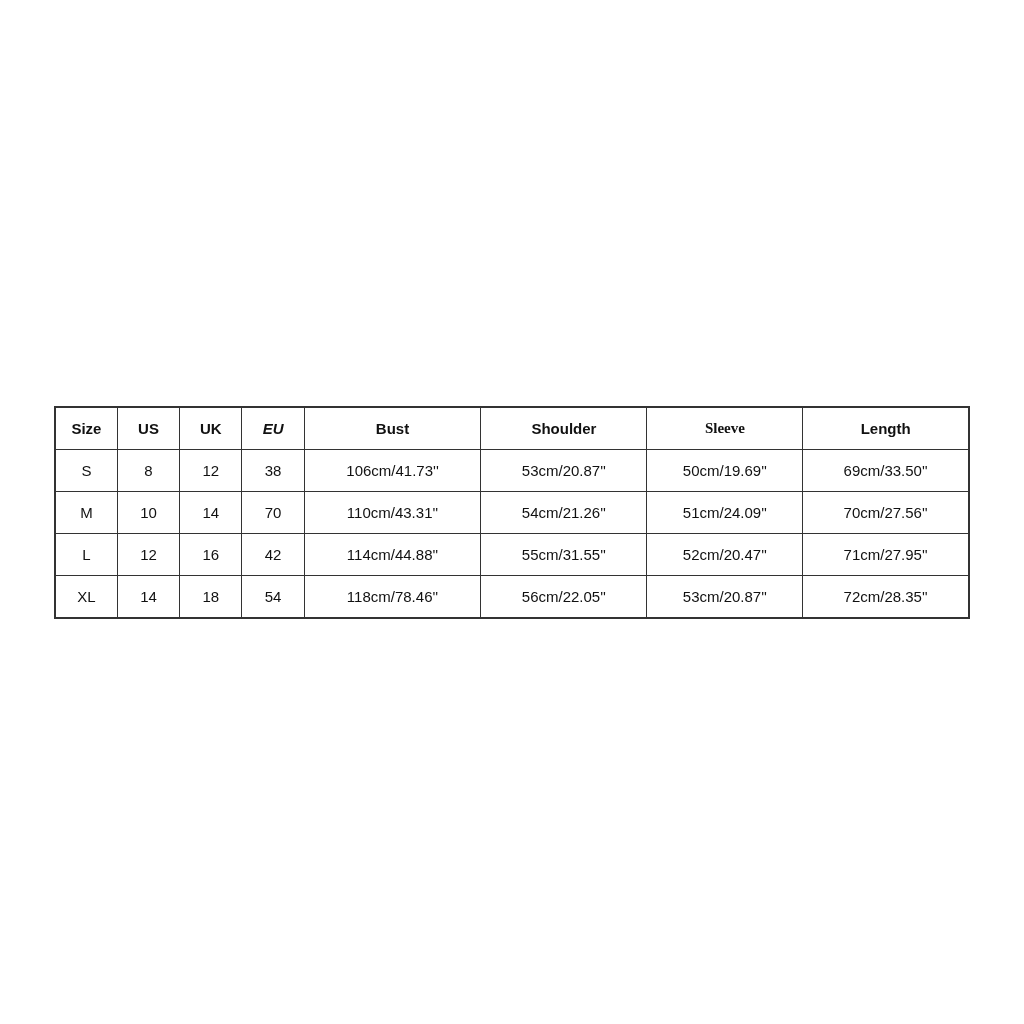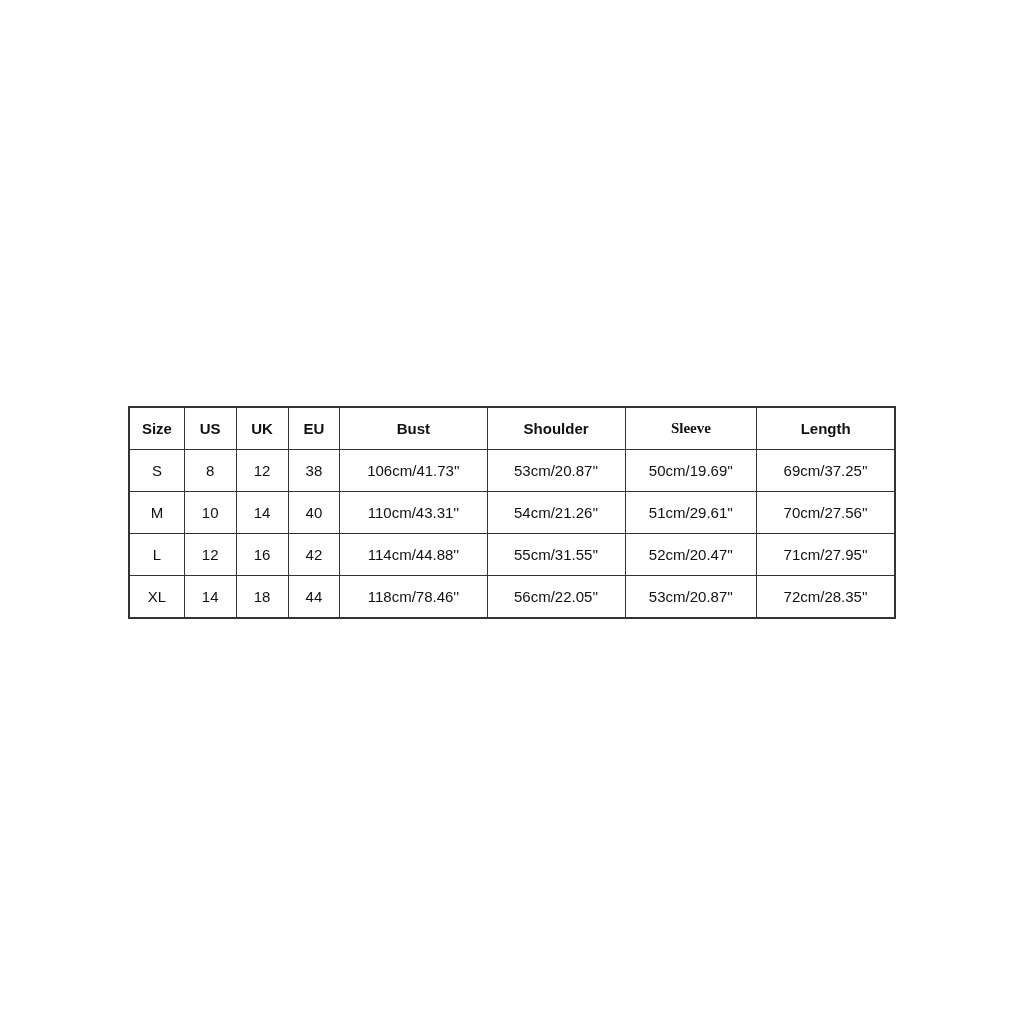--- a/index.html
+++ b/index.html
@@ -12,21 +12,21 @@
       background-color: #ffffff;
       width: 1024px;
       height: 1024px;
       display: flex;
       align-items: center;
       justify-content: center;
       font-family: Arial, sans-serif;
     }
 
     .table-container {
-      width: 768px;
+      width: 916px;
       margin: 4px auto;
     }
 
     table {
       width: 100%;
       border-collapse: collapse;
       border: 2px solid #333;
       font-size: 15px;
       color: #111;
     }
@@ -43,21 +43,21 @@
     }
 
     tbody td {
       font-weight: normal;
       background-color: #fff;
     }
 
     .col-size { width: 60px; }
     .col-us   { width: 60px; }
     .col-uk   { width: 60px; padding-left: 8px; }
-    .col-eu   { width: 60px; }
+    .col-eu   { width: 60px; font-style: italic; }
     .col-bust { width: 170px; }
     .col-shoulder { width: 160px; text-align: center; }
     .col-sleeve   { width: 150px; font-family: Liberation Serif, serif; }
     .col-length   { width: 160px; }
   </style>
 </head>
 <body>
 
 <div class="table-container">
   <table>
@@ -75,47 +75,47 @@
     </thead>
     <tbody>
       <tr>
         <td>S</td>
         <td>8</td>
         <td>12</td>
         <td>38</td>
         <td>106cm/41.73''</td>
         <td>53cm/20.87''</td>
         <td>50cm/19.69''</td>
-        <td>69cm/37.25''</td>
+        <td>69cm/33.50''</td>
       </tr>
       <tr>
         <td>M</td>
         <td>10</td>
         <td>14</td>
-        <td>40</td>
+        <td>70</td>
         <td>110cm/43.31''</td>
         <td>54cm/21.26''</td>
-        <td>51cm/29.61''</td>
+        <td>51cm/24.09''</td>
         <td>70cm/27.56''</td>
       </tr>
       <tr>
         <td>L</td>
         <td>12</td>
         <td>16</td>
         <td>42</td>
         <td>114cm/44.88''</td>
         <td>55cm/31.55''</td>
         <td>52cm/20.47''</td>
         <td>71cm/27.95''</td>
       </tr>
       <tr>
         <td>XL</td>
         <td>14</td>
         <td>18</td>
-        <td>44</td>
+        <td>54</td>
         <td>118cm/78.46''</td>
         <td>56cm/22.05''</td>
         <td>53cm/20.87''</td>
         <td>72cm/28.35''</td>
       </tr>
     </tbody>
   </table>
 </div>
 
 </body></html>

